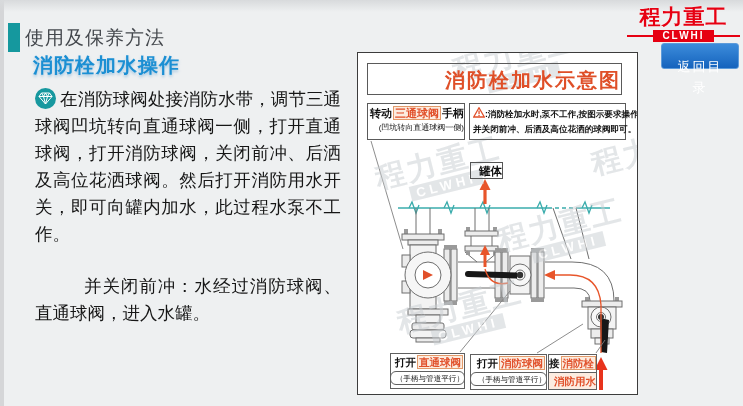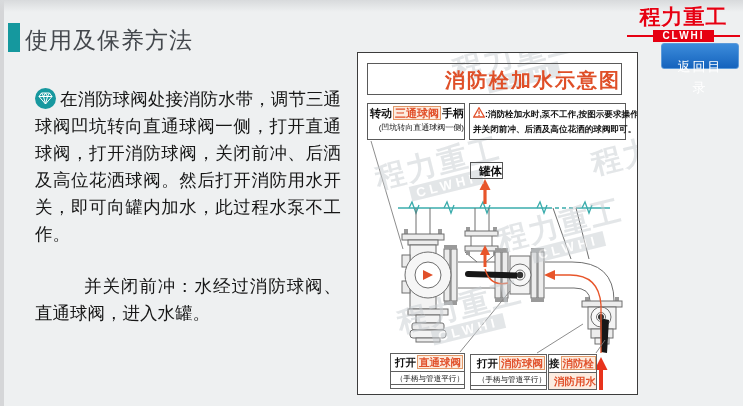--- a/index.html
+++ b/index.html
@@ -5,21 +5,21 @@
   html,body{margin:0;padding:0;}
   body{width:743px;height:406px;overflow:hidden;background:#eef0f1;
        font-family:"Liberation Sans", sans-serif;position:relative;}
   .slide{position:absolute;inset:0;}
   .left-strip{position:absolute;left:0;top:0;width:4px;height:406px;background:#d5d6d8;}
   .top-band{position:absolute;left:0;top:0;width:743px;height:12px;
             background:linear-gradient(#d8dadc,rgba(238,240,241,0));}
 
   
   .teal-square{position:absolute;left:8px;top:23px;width:12px;height:29px;background:#15989e;}
-  .section-title{position:absolute;left:25px;top:25px;margin:0;font-size:23px;font-weight:500;
+  .section-title{position:absolute;left:25px;top:25px;margin:0;font-size:19px;font-weight:500;
                  color:#44484d;letter-spacing:1px;}
   .page-title{position:absolute;left:33px;top:52px;margin:0;font-size:20px;font-weight:bold;
               color:#1b8fd3;letter-spacing:1px;
               text-shadow:0 2px 3px rgba(110,170,215,.6);}
 
   
   .body-text{position:absolute;left:35px;top:86px;width:306px;
              font-family:"Liberation Serif","DejaVu Serif",serif;
              font-size:17.5px;line-height:27px;color:#161616;text-align:justify;}
   .body-text p{margin:0;}
@@ -62,40 +62,41 @@
   .note-l{left:9px;top:50px;width:98px;height:37px;padding-top:2px;}
   .note-l .l1{font-size:11px;font-weight:700;line-height:15px;}
   .note-l .l2{font-size:8px;line-height:13px;}
   .note-r{left:111px;top:50px;width:157px;height:37px;padding:3px 3px;text-align:left;}
   .note-r .l1,.note-r .l2{font-size:8.6px;font-weight:700;line-height:15px;white-space:nowrap;}
   .tank{left:112px;top:109px;width:33px;height:17px;border:1px solid #555;z-index:3;
         font-size:11.5px;font-weight:700;text-align:center;line-height:16px;color:#111;}
 
   .lb{border:1px solid #5f5f5f;z-index:3;text-align:center;color:#111;}
   .lb .main{font-size:10.5px;font-weight:700;line-height:17px;white-space:nowrap;}
-  .sub{font-size:7.6px;line-height:13px;white-space:nowrap;}
+  .sub{font-size:7.6px;line-height:13px;white-space:nowrap;border-radius:6px;}
   .b1a{left:32px;top:300px;width:75px;height:36px;}
   .b1b{left:32px;top:318px;width:75px;height:14px;}
   .b2a{left:112px;top:301px;width:77px;height:36px;}
   .b2b{left:112px;top:319px;width:77px;height:14px;}
   .b3a{left:190px;top:301px;width:49px;height:36px;}
   .b3b{left:190px;top:319px;width:49px;height:18px;background:#fcece0;
        color:#e1502a;font-size:10.5px;font-weight:700;line-height:17px;}
   .hl{color:#e1502a;border:1px solid #e29a6a;background:#fcecdf;font-weight:700;
       padding:0 1px;margin:0 1px;}
 </style>
 </head>
 <body>
 
 <div class="slide">
   <div class="left-strip"></div>
   <div class="top-band"></div>
 
   <div class="teal-square"></div>
   <h1 class="section-title">使用及保养方法</h1>
+  <h2 class="page-title">消防栓加水操作</h2>
 
   <div class="body-text">
     <p class="p1"><span class="gem"><svg width="15" height="13" viewBox="0 0 15 13">
             <path d="M3.5,1 h8 L14,4.5 7.5,12 1,4.5 Z M1,4.5 h13 M3.5,1 L5.5,4.5 7.5,1 9.5,4.5 11.5,1 M5.5,4.5 7.5,12 9.5,4.5" fill="none" stroke="#fff" stroke-width="1"></path>
           </svg></span><span>在消防球阀处接消防水带，调节三通球阀凹坑转向直通球阀一侧，打开直通球阀，打开消防球阀，关闭前冲、后洒及高位花洒球阀。然后打开消防用水开关，即可向罐内加水，此过程水泵不工作。</span></p>
     <p class="p2">并关闭前冲：水经过消防球阀、直通球阀，进入水罐。</p>
   </div>
 
   <div class="logo">
     <div class="logo-main">程力重工</div>

